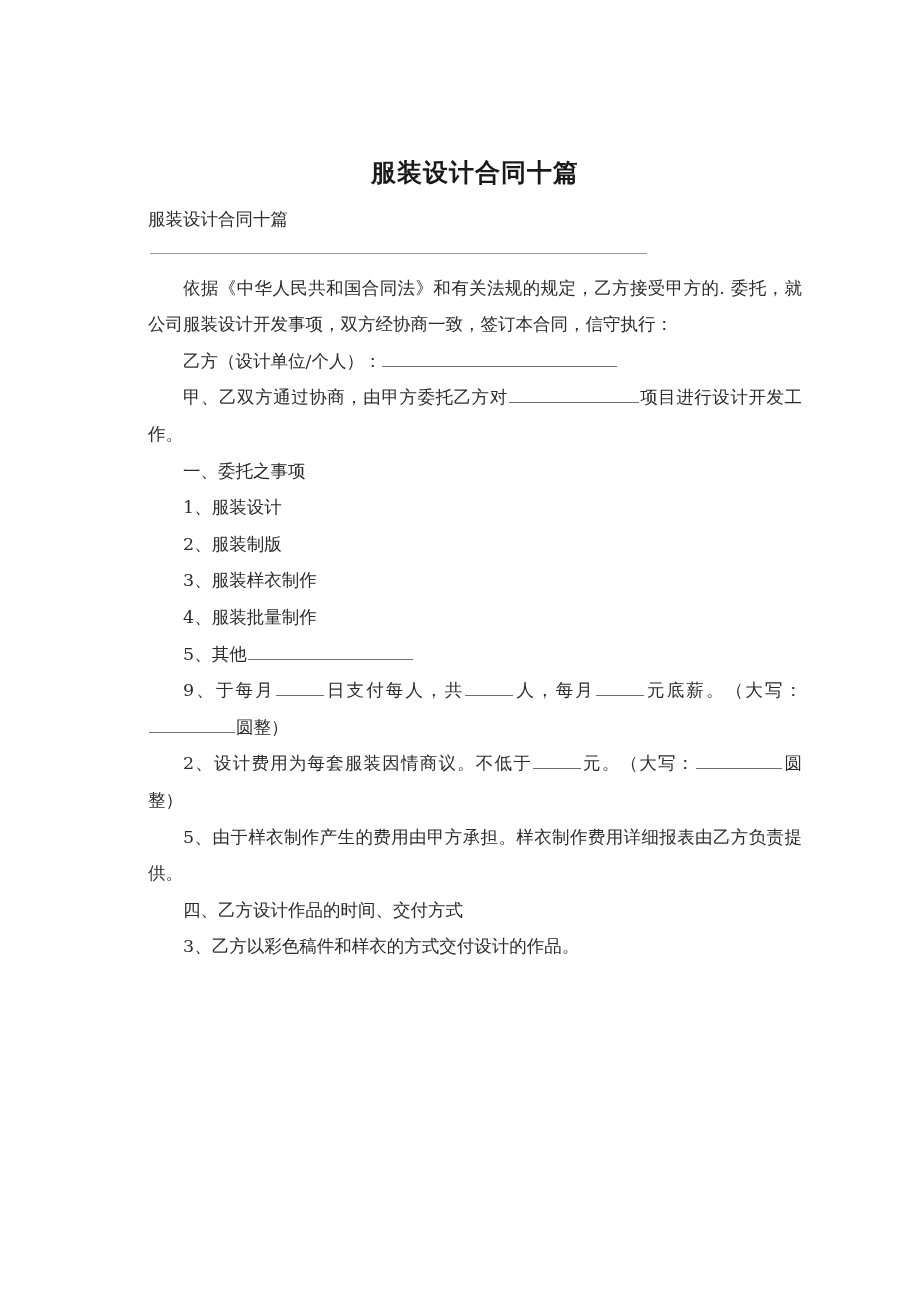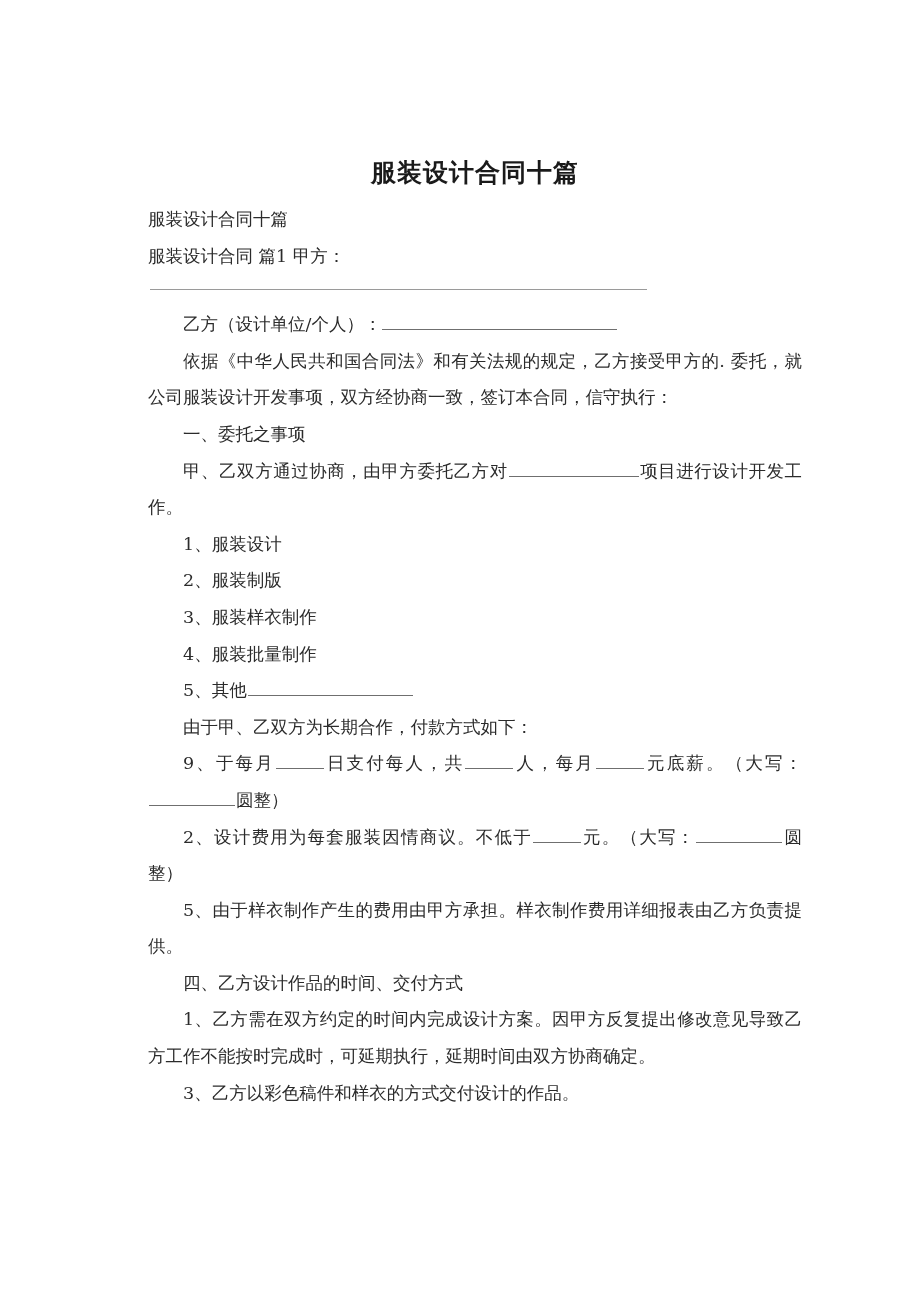--- a/index.html
+++ b/index.html
@@ -104,64 +104,61 @@
 <body>
 
 <div class="page">
 
   <div class="doc-title">服装设计合同十篇</div>
 
   <div class="body-block">
 
     <p class="line noindent">服装设计合同十篇</p>
 
-    <p class="line noindent">服装设计合同 篇1    甲方：</p>
 
     <span class="rule-full"></span>
+
+    <p class="line indent">依据《中华人民共和国合同法》和有关法规的规定，乙方接受甲方的. 委托，就公司服装设计开发事项，双方经协商一致，签订本合同，信守执行：</p>
 
     <p class="line indent">
       <span>乙方（设计单位/个人）：</span><span class="fill fill-xl"></span>
     </p>
 
-    <p class="line indent">依据《中华人民共和国合同法》和有关法规的规定，乙方接受甲方的. 委托，就公司服装设计开发事项，双方经协商一致，签订本合同，信守执行：</p>
-
-    <p class="line indent">一、委托之事项</p>
-
     <p class="line indent">
       <span>甲、乙双方通过协商，由甲方委托乙方对</span><span class="fill fill-md"></span><span>项目进行设计开发工作。</span>
     </p>
+
+    <p class="line indent">一、委托之事项</p>
 
 
     <p class="line indent">1、服装设计</p>
 
     <p class="line indent">2、服装制版</p>
 
     <p class="line indent">3、服装样衣制作</p>
 
     <p class="line indent">4、服装批量制作</p>
 
     <p class="line indent">
       <span>5、其他</span><span class="fill fill-lg"></span>
     </p>
 
 
-    <p class="line indent">由于甲、乙双方为长期合作，付款方式如下：</p>
 
     <p class="line indent">
       <span>9、于每月</span><span class="fill fill-xs"></span><span>日支付每人，共</span><span class="fill fill-xs"></span><span>人，每月</span><span class="fill fill-xs"></span><span>元底薪。（大写：</span><span class="fill fill-sm"></span><span>圆整）</span>
     </p>
 
     <p class="line indent">
       <span>2、设计费用为每套服装因情商议。不低于</span><span class="fill fill-xs"></span><span>元。（大写：</span><span class="fill fill-sm"></span><span>圆整）</span>
     </p>
 
     <p class="line indent">5、由于样衣制作产生的费用由甲方承担。样衣制作费用详细报表由乙方负责提供。</p>
 
     <p class="line indent">四、乙方设计作品的时间、交付方式</p>
 
-    <p class="line indent">1、乙方需在双方约定的时间内完成设计方案。因甲方反复提出修改意见导致乙方工作不能按时完成时，可延期执行，延期时间由双方协商确定。</p>
 
     <p class="line indent">3、乙方以彩色稿件和样衣的方式交付设计的作品。</p>
 
   </div>
 
 
 </div>
 
 </body></html>

